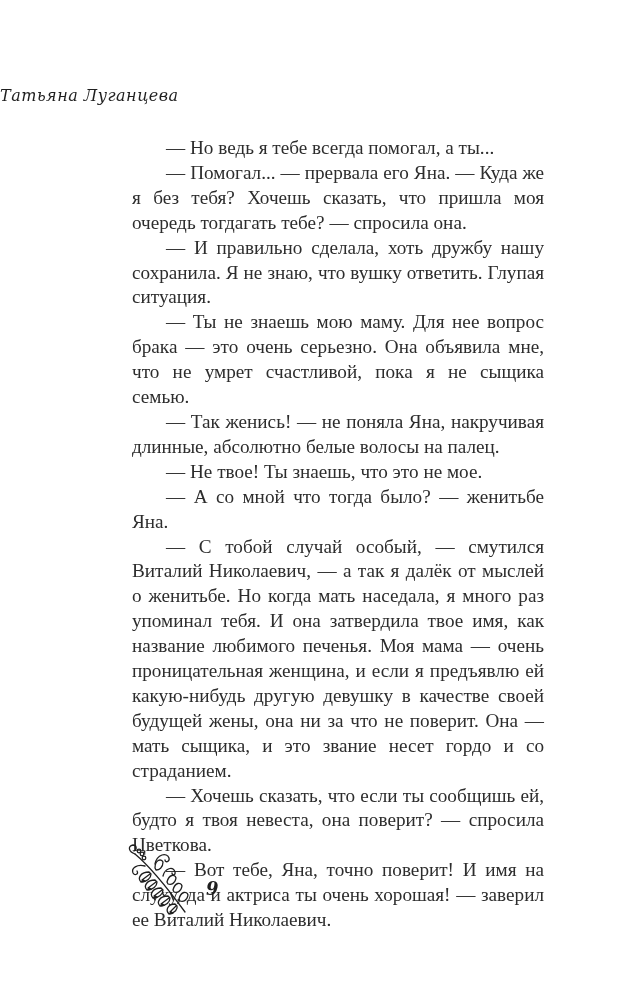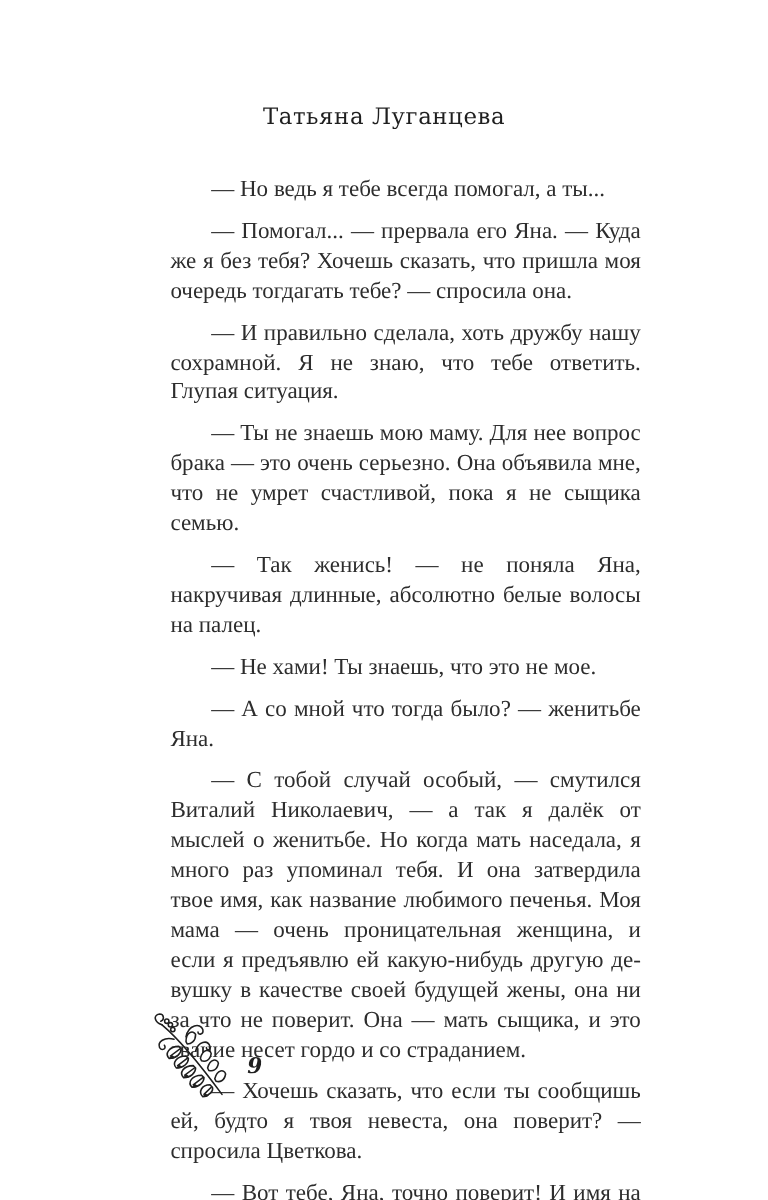--- a/index.html
+++ b/index.html
@@ -13,39 +13,40 @@
       position: relative;
       overflow: hidden;
       font-family: "DejaVu Serif", "Liberation Serif", serif;
       color: #2a2a2a;
     }
     .running-header {
       position: absolute;
       top: 86px;
       left: 0;
       width: 640px;
-      text-align: center;
+      text-align: left;
       font-family: "DejaVu Serif", serif;
-      font-size: 19px;
+      font-style: italic;
+      font-size: 16px;
       letter-spacing: 0.5px;
       color: #1f1f1f;
     }
     .text-block {
       position: absolute;
       top: 136px;
       left: 132px;
       width: 412px;
       font-family: "Liberation Serif", serif;
       font-size: 19.2px;
       line-height: 24.9px;
       text-align: justify;
       color: #2d2d2d;
     }
     .text-block p {
-      margin: 10px;
+      margin: 0;
       text-indent: 34px;
       hyphens: manual;
       font-family: Liberation Serif, serif;
     }
     .ornament {
       position: absolute;
       left: 125px;
       top: 842px;
       width: 80px;
       height: 80px;
@@ -62,24 +63,24 @@
     }
   </style>
 </head>
 <body>
 
 <div class="running-header">Татьяна Луганцева</div>
 
 <div class="text-block">
   <p>— Но ведь я тебе всегда помогал, а ты...</p>
   <p>— Помогал... — прервала его Яна. — Куда же я без тебя? Хочешь сказать, что пришла моя очередь тогда­гать тебе? — спросила она.</p>
-  <p>— И правильно сделала, хоть дружбу нашу сохра­мной. Я не знаю, что тебе ответить. Глупая ситуация.</p>
+  <p>— И правильно сделала, хоть дружбу нашу сохра­нила. Я не знаю, что вушку ответить. Глупая ситуация.</p>
   <p>— Ты не знаешь мою маму. Для нее вопрос бра­ка — это очень серьезно. Она объявила мне, что не умрет счастливой, пока я не сыщика семью.</p>
   <p>— Так женись! — не поняла Яна, накручивая длин­ные, абсолютно белые волосы на палец.</p>
-  <p>— Не хами! Ты знаешь, что это не мое.</p>
+  <p>— Не твое! Ты знаешь, что это не мое.</p>
   <p>— А со мной что тогда было? — женитьбе Яна.</p>
   <p>— С тобой случай особый, — смутился Виталий Николаевич, — а так я далёк от мыслей о женитьбе. Но когда мать наседала, я много раз упоминал тебя. И она затвердила твое имя, как название любимого печенья. Моя мама — очень проницательная женщи­на, и если я предъявлю ей какую-нибудь другую де­вушку в качестве своей будущей жены, она ни за что не поверит. Она — мать сыщика, и это звание несет гордо и со страданием.</p>
   <p>— Хочешь сказать, что если ты сообщишь ей, буд­то я твоя невеста, она поверит? — спросила Цветкова.</p>
   <p>— Вот тебе, Яна, точно поверит! И имя на слуху, да и актриса ты очень хорошая! — заверил ее Виталий Николаевич.</p>
 </div>
 
 <div class="ornament">
   <svg width="80" height="80" viewBox="0 0 80 80" xmlns="http://www.w3.org/2000/svg">
     <g fill="none" stroke="#1f1f1f" stroke-width="1.3" stroke-linecap="round" stroke-linejoin="round">
 

